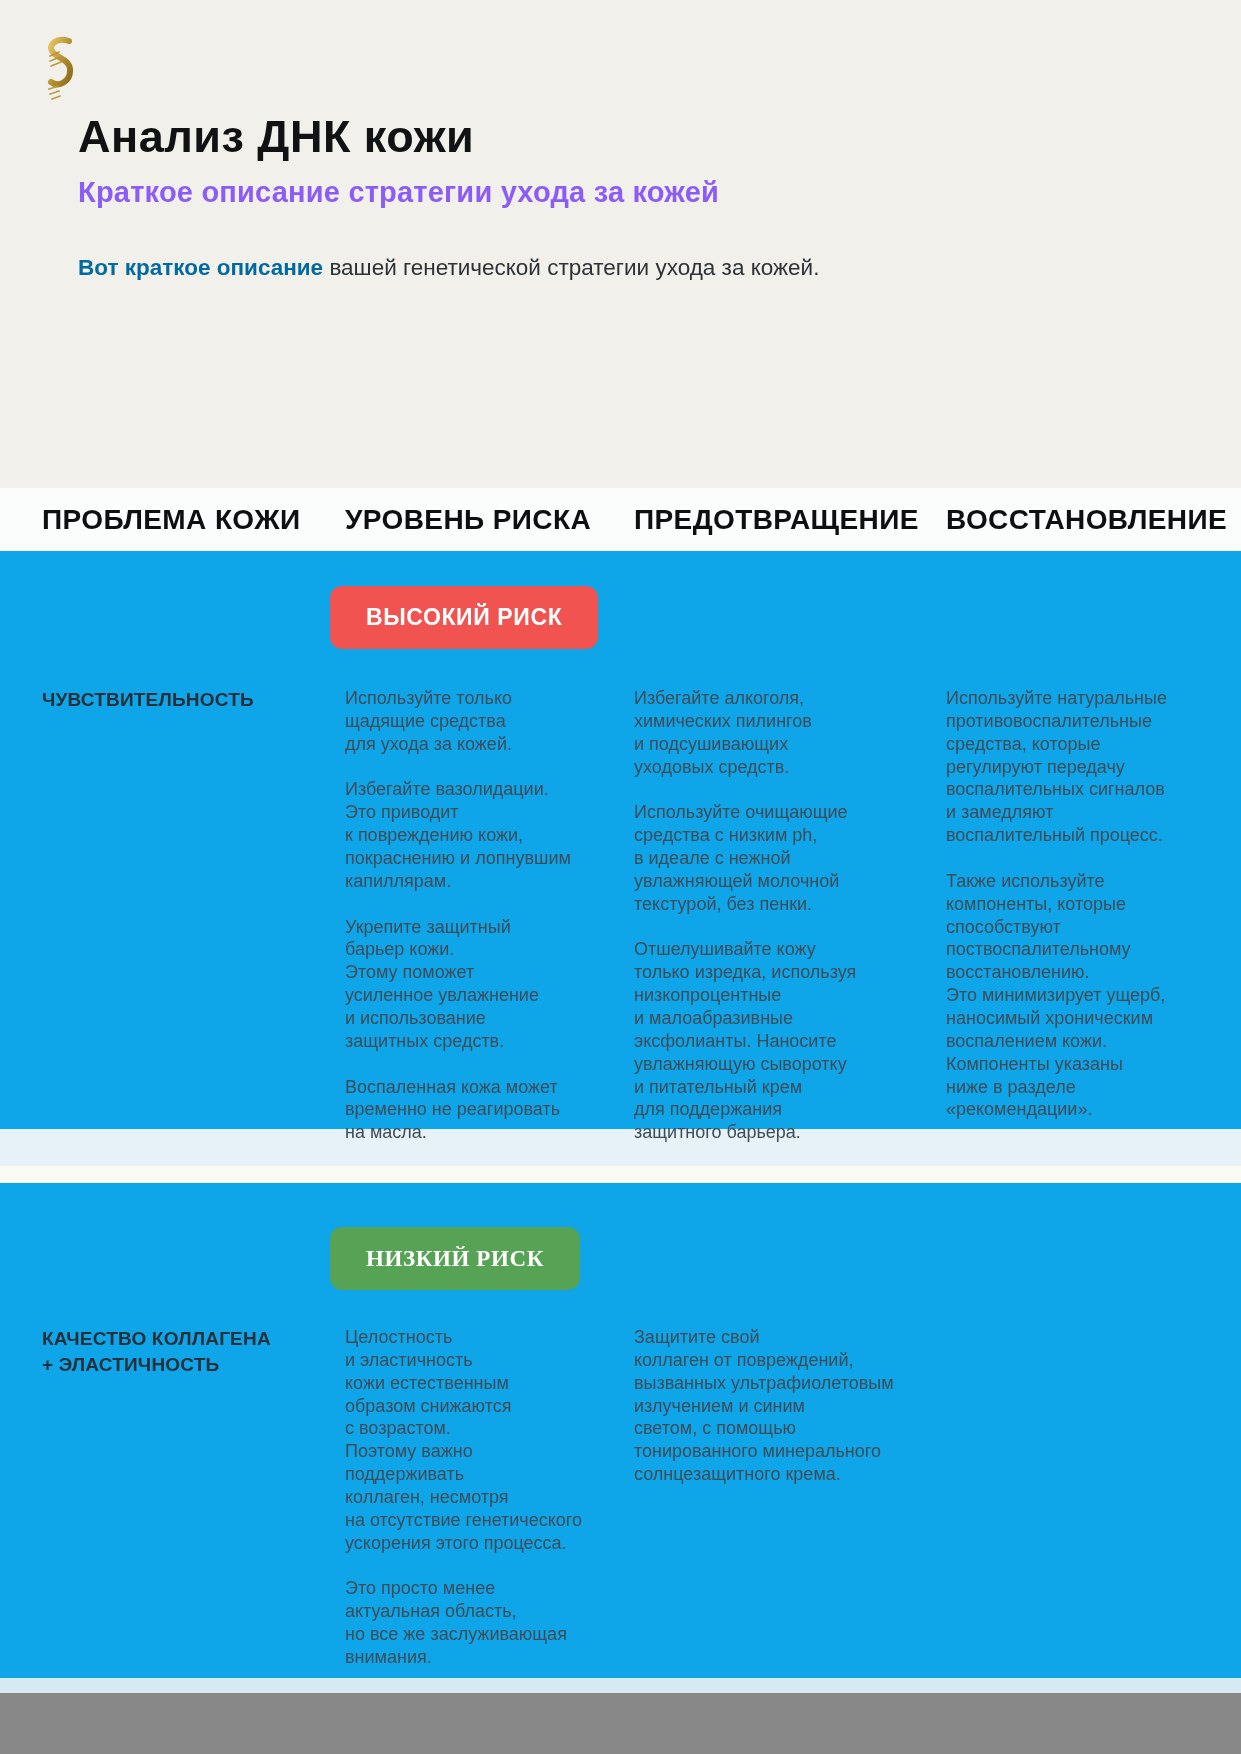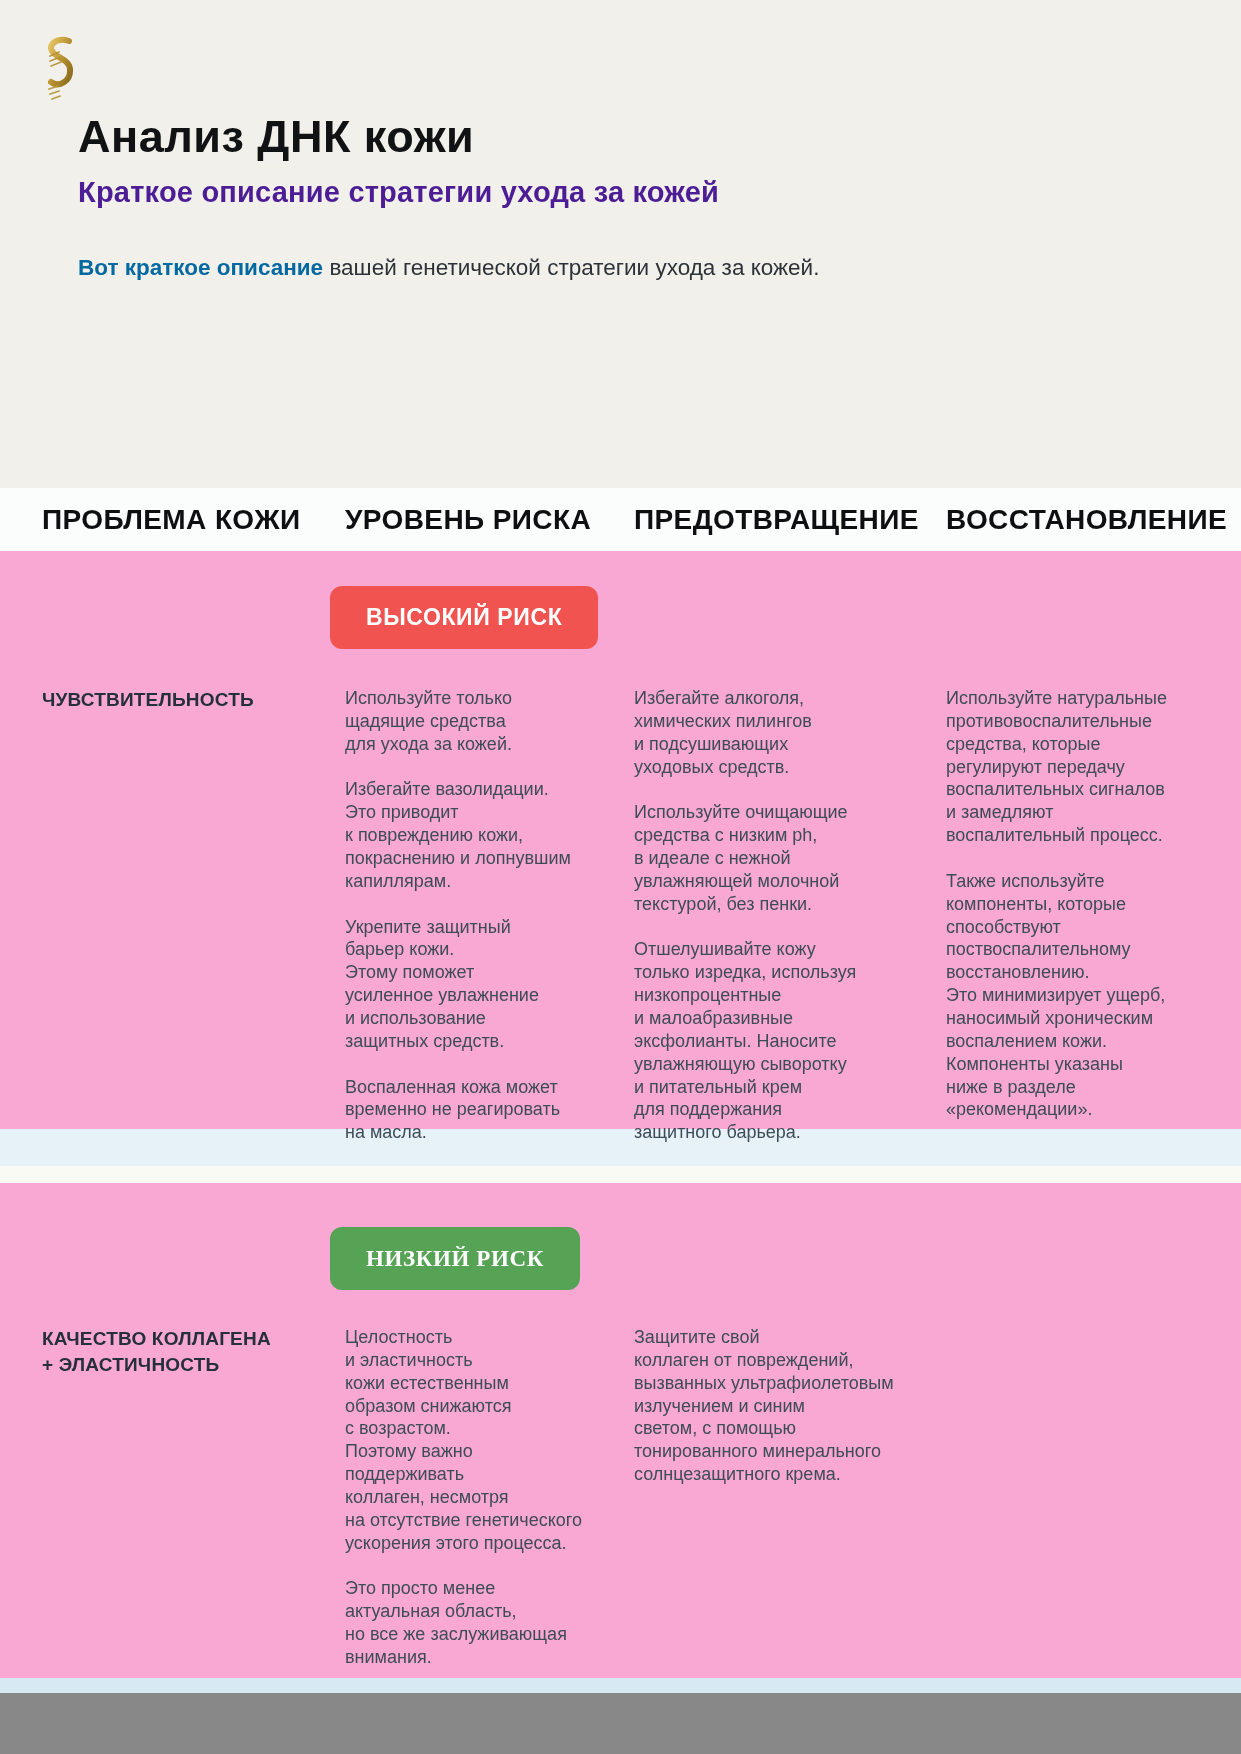--- a/index.html
+++ b/index.html
@@ -9,39 +9,39 @@
     background:#f1f0ea;overflow:hidden;color:#222;
   }
   
   .header-area{height:452px;}
   .logo{display:block;margin:36px 0 0 46px;}
   .doc-title{
     margin:6px 0 0 78px;font-size:45px;font-weight:800;color:#101214;
     letter-spacing:.5px;line-height:1.1;
   }
   .doc-subtitle{
-    margin:14px 0 0 78px;font-size:29px;font-weight:700;color:#4c1d95;
+    margin:14px 0 0 78px;font-size:29px;font-weight:700;color:#8b5cf6;
     letter-spacing:.2px;line-height:1.15;
   }
   .intro{
     margin:0 0 0 78px;font-size:22.5px;color:#2c3237;line-height:1.32;
     max-width:930px;
   }
   .intro.first{margin-top:44px;}
   .intro.second{margin-top:26px;}
   .intro .lead{font-weight:700;color:#0369a1;}
   
   .grid{display:grid;grid-template-columns:303px 289px 312px 1fr;padding:0 28px 0 42px;}
   .table-header{
     height:63px;background:#fbfdfd;align-items:center;
   }
   .table-header .th{
     font-size:28px;font-weight:800;color:#0e0f10;letter-spacing:.4px;
   }
-  .risk-section{background:#f9a8d4;}
+  .risk-section{background:#0ea5e9;}
   .section-high{height:578px;}
   .section-low{height:501px;}
   .badge-row{padding-left:330px;}
   .section-high .badge-row{padding-top:35px;}
   .section-low .badge-row{padding-top:44px;font-family:Liberation Serif, serif;}
   .badge{
     display:inline-flex;align-items:center;justify-content:center;
     height:63px;padding:0 36px;border-radius:12px;
     font-size:23px;font-weight:700;color:#ffffff;letter-spacing:.6px;
     white-space:nowrap;

